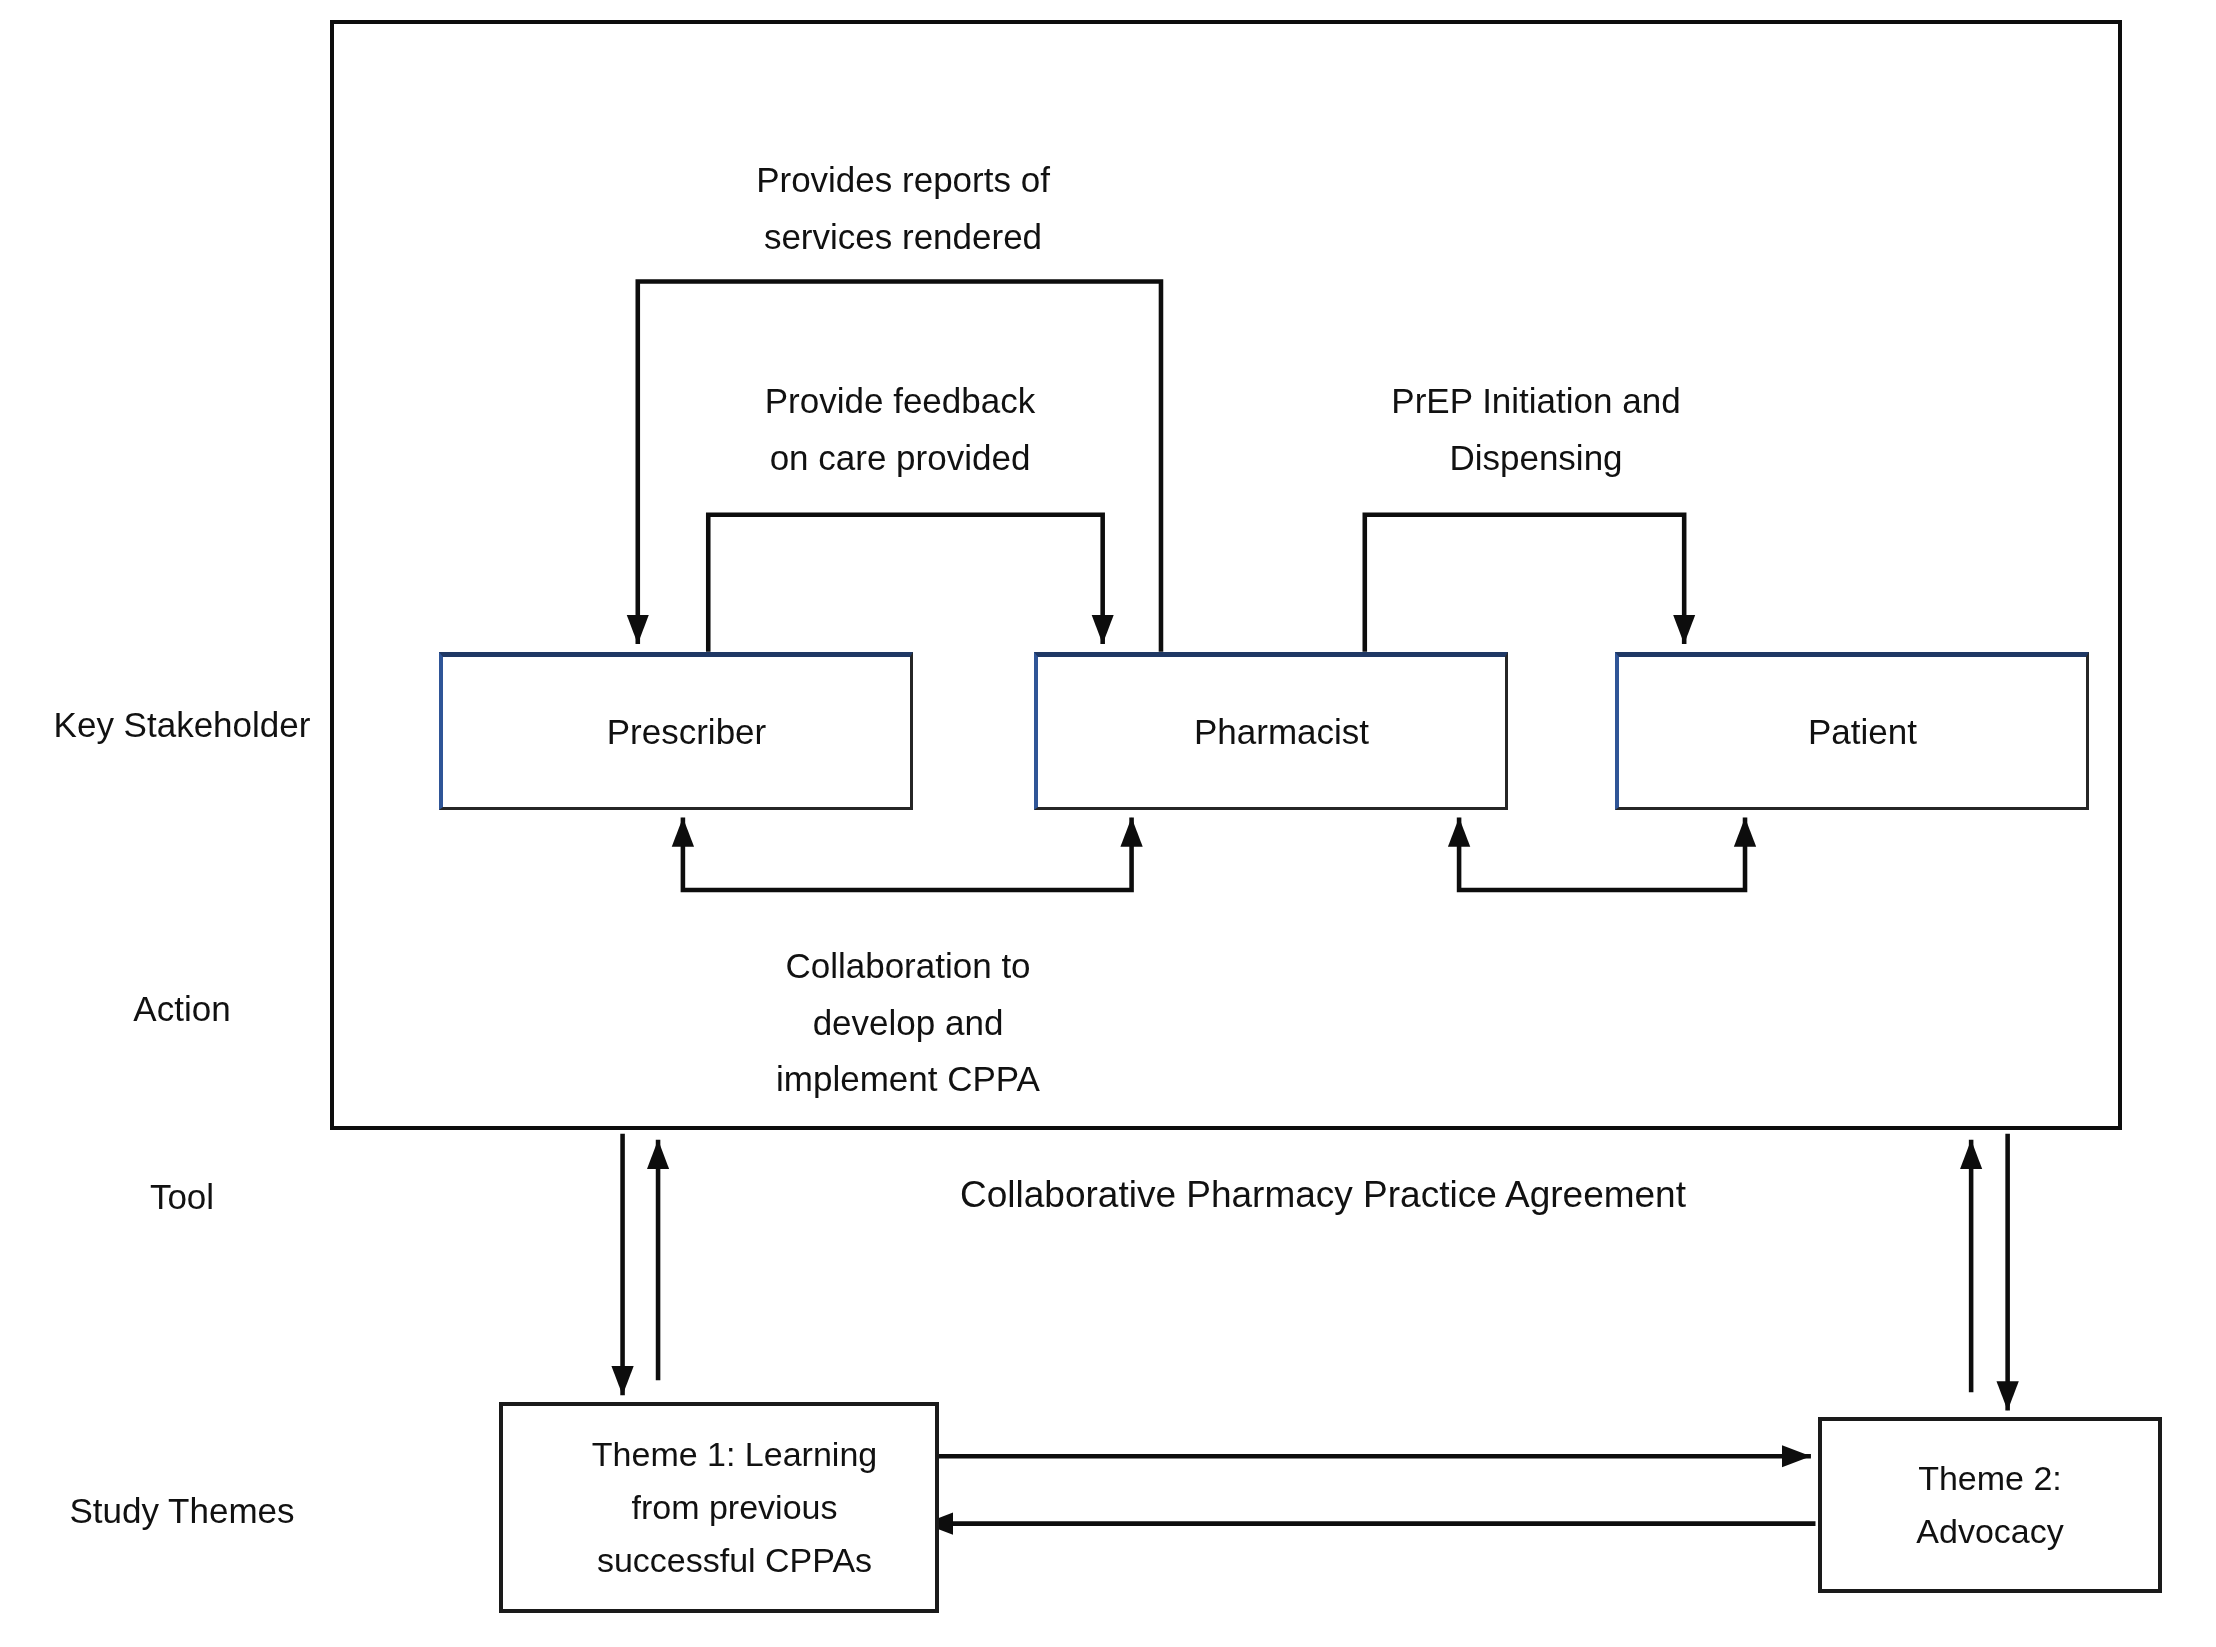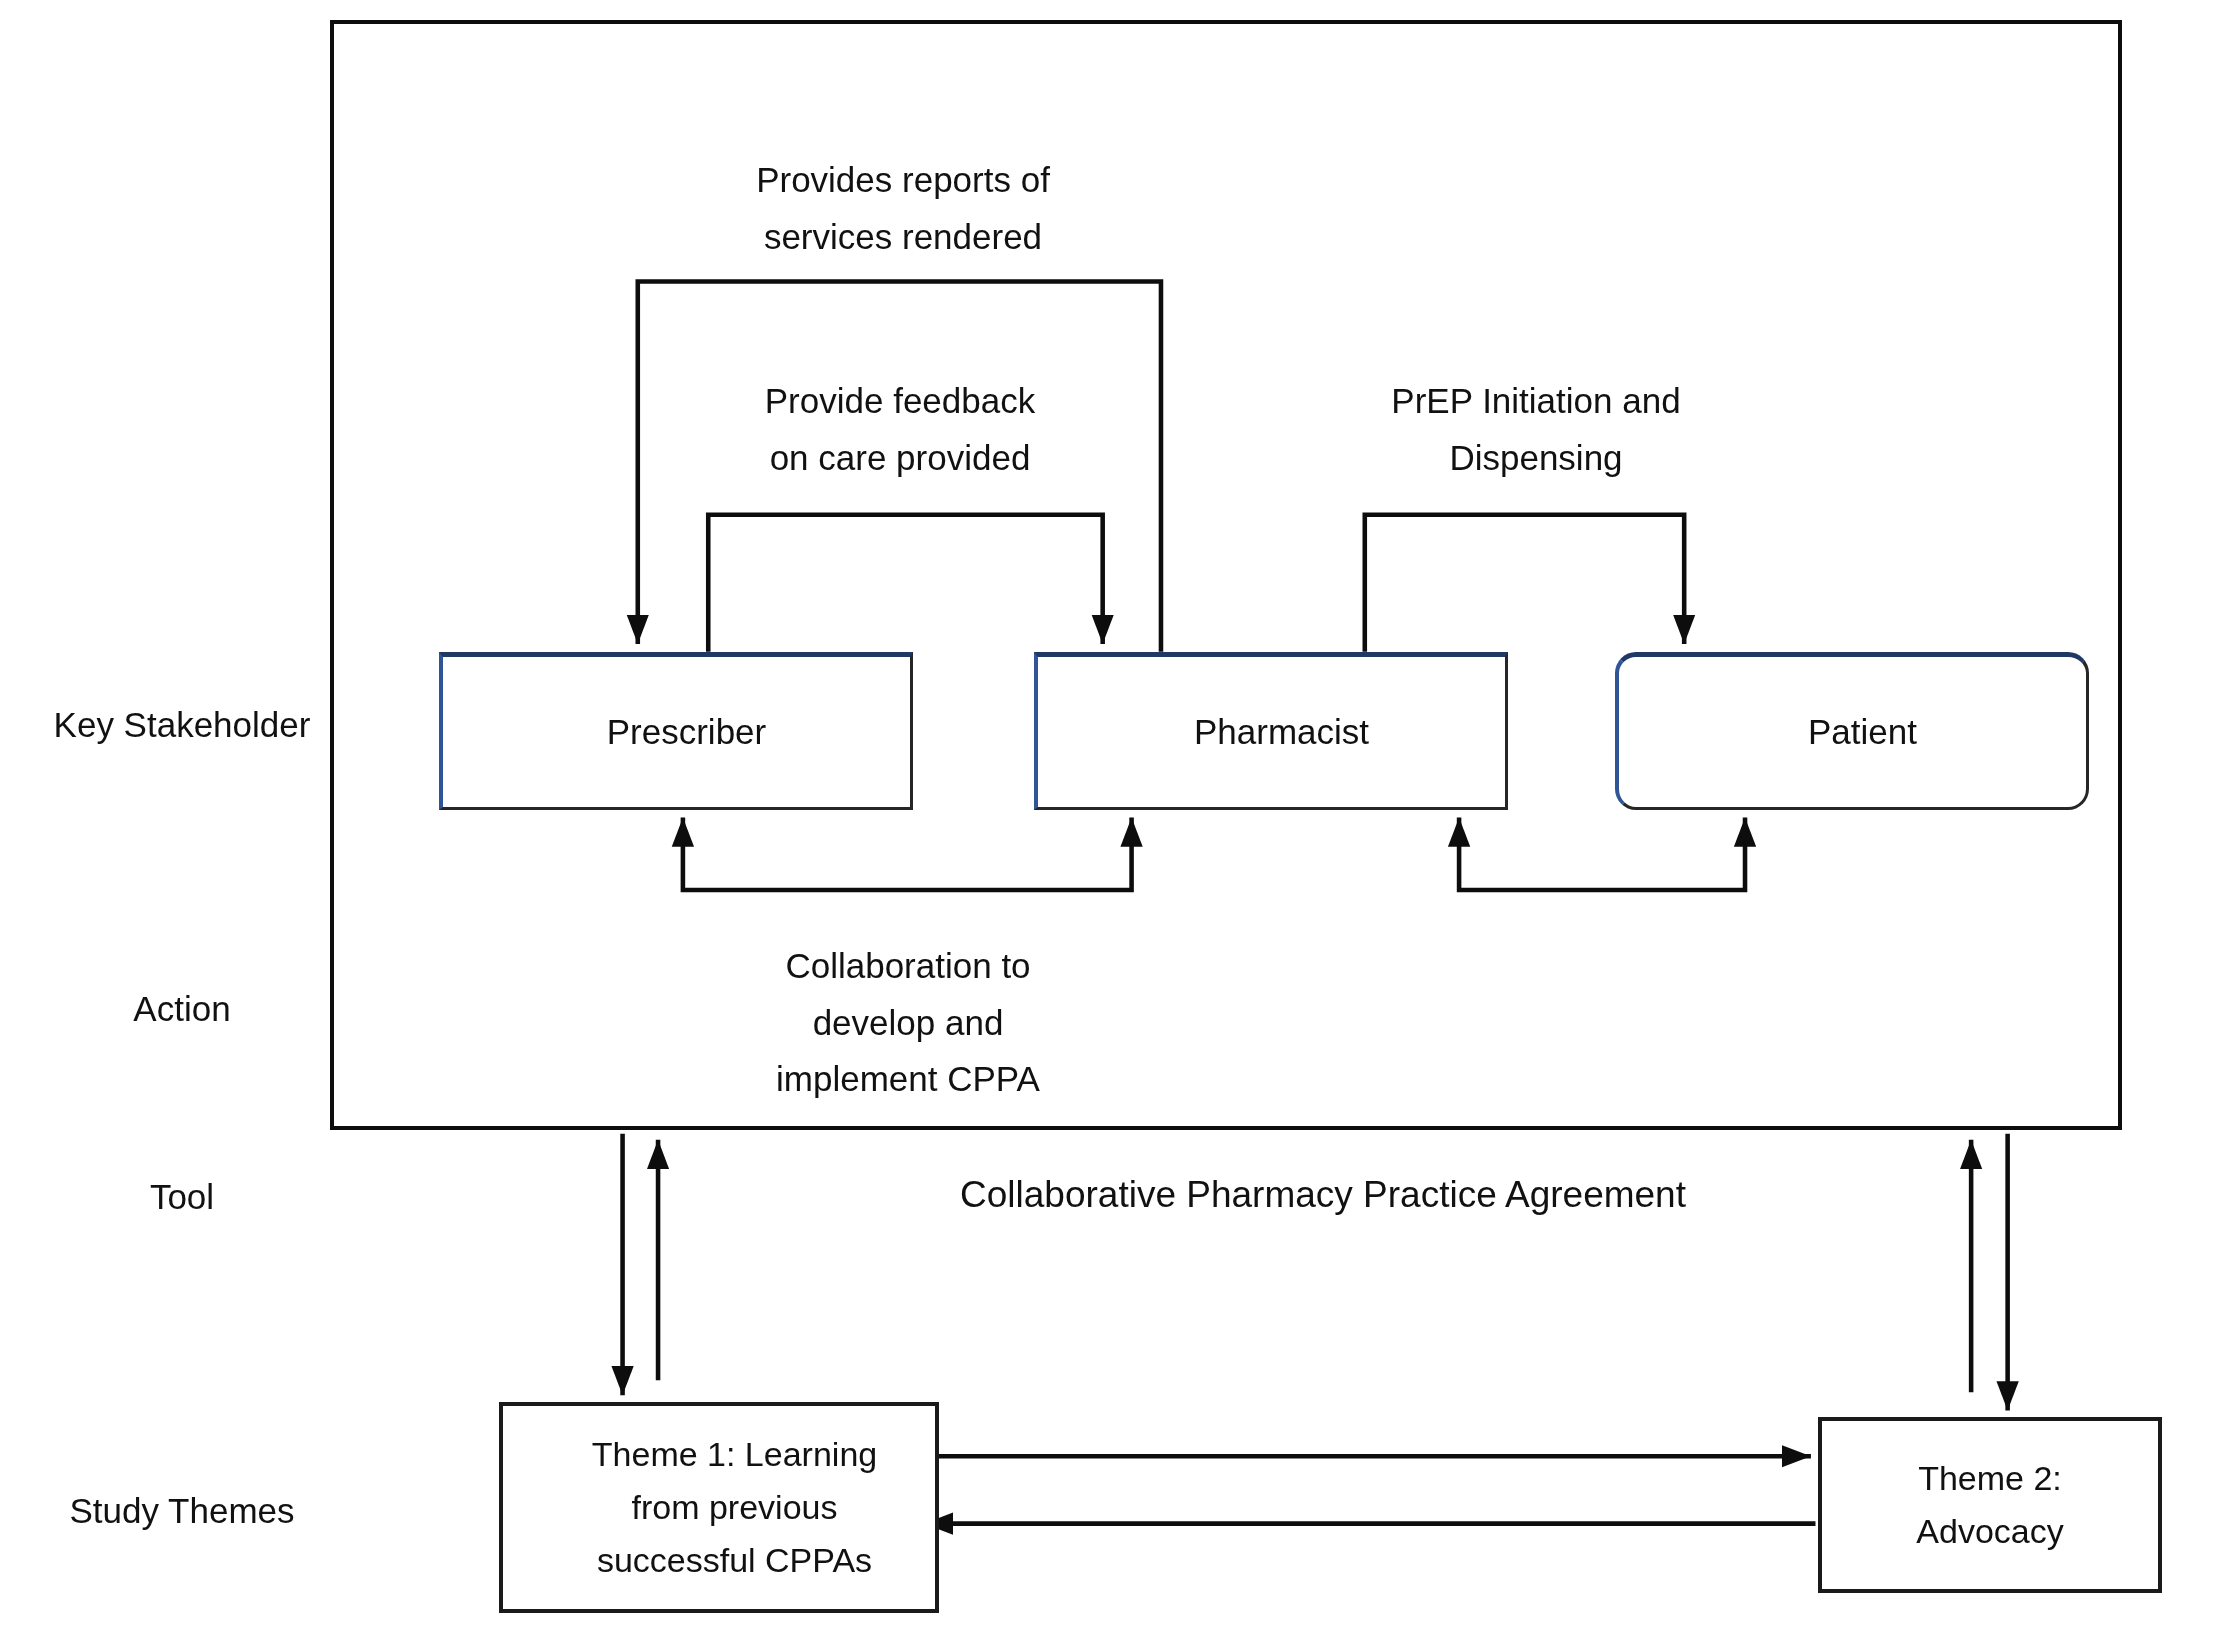--- a/index.html
+++ b/index.html
@@ -4,21 +4,21 @@
 <style>
   html,body{margin:0;padding:0;background:#ffffff;}
   body{width:2216px;height:1648px;font-family:"Liberation Sans",sans-serif;color:#111111;}
   .stage{position:relative;width:2216px;height:1648px;background:#ffffff;overflow:hidden;}
   .connectors{position:absolute;left:0;top:0;width:2216px;height:1648px;}
   .outer-box{position:absolute;left:330px;top:20px;width:1792px;height:1110px;border:4.6px solid #0d0d0d;box-sizing:border-box;background:transparent;}
   .node{position:absolute;display:flex;align-items:center;justify-content:center;text-align:center;box-sizing:border-box;background:#ffffff;font-size:35px;line-height:1.35;}
   .stakeholder{border:3.5px solid #262626;border-top:5px solid #1f3864;border-left:4px solid #2f5597;padding-left:20px;}
   .prescriber{left:439px;top:652px;width:474px;height:158px;}
   .pharmacist{left:1034px;top:652px;width:474px;height:158px;}
-  .patient{left:1615px;top:652px;width:474px;height:158px;border-radius:21px;}
+  .patient{left:1615px;top:652px;width:474px;height:158px;}
   .theme{border:4px solid #1a1a1a;white-space:pre-line;font-size:34px;line-height:1.55;}
   .theme1{left:499px;top:1402px;width:440px;height:211px;padding-left:31px;}
   .theme2{left:1818px;top:1417px;width:344px;height:176px;}
   .rowlabel{position:absolute;left:0;width:364px;text-align:center;font-size:35px;line-height:1;}
   .edgelabel{position:absolute;transform:translateX(-50%);text-align:center;font-size:35px;line-height:1.62;white-space:pre-line;}
   .toollabel{position:absolute;transform:translateX(-50%);text-align:center;font-size:37px;line-height:1;white-space:nowrap;}
 </style>
 </head>
 <body>
 

